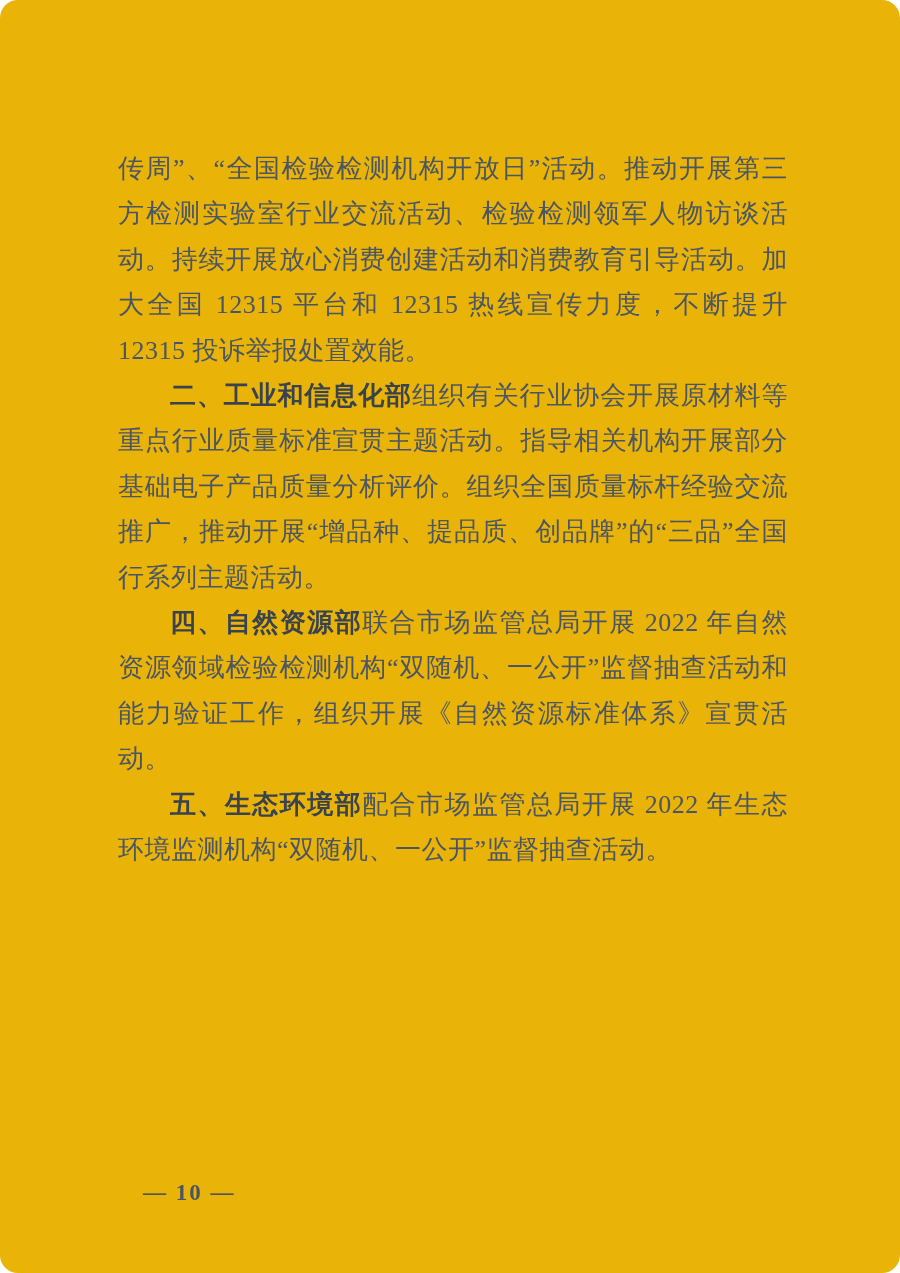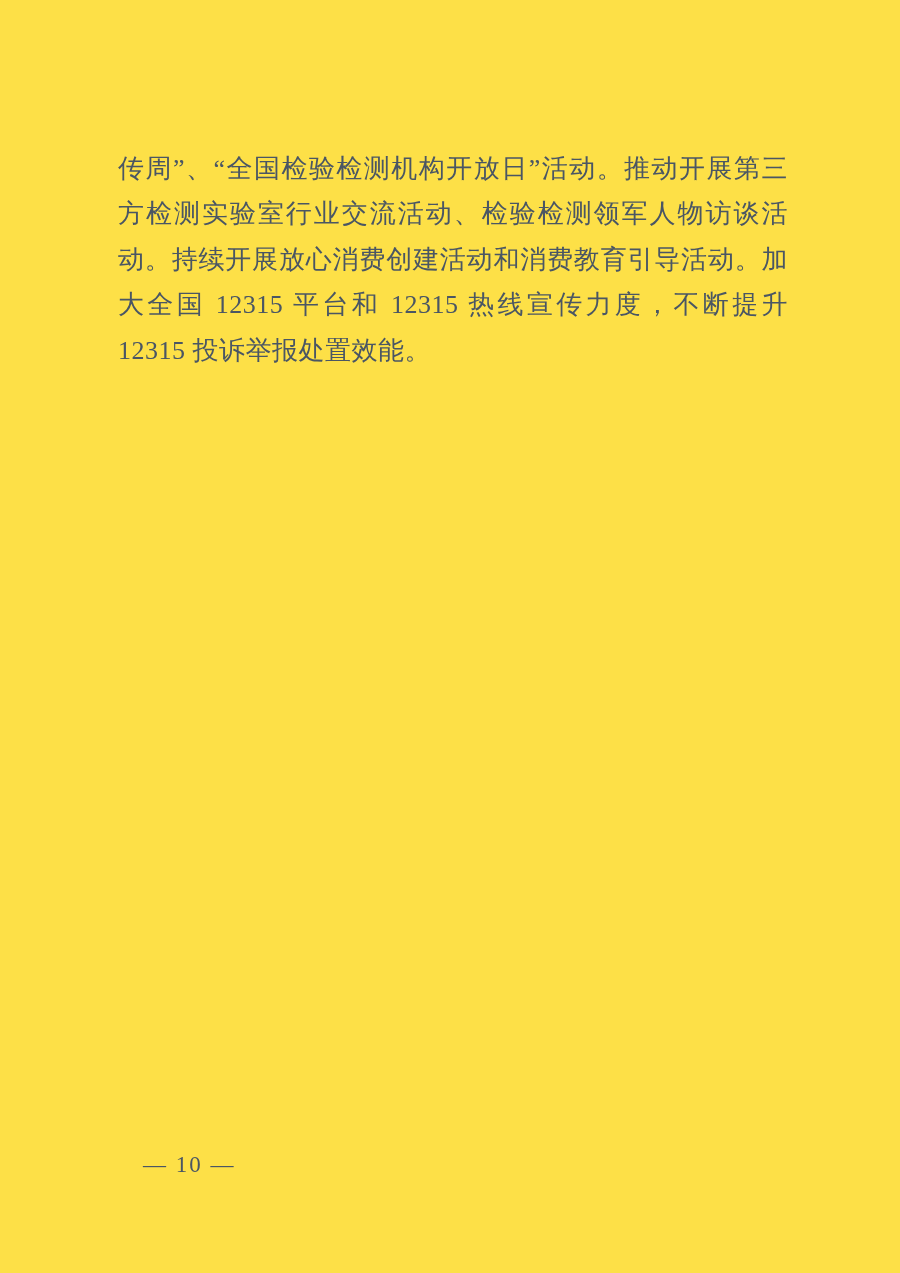--- a/index.html
+++ b/index.html
@@ -6,22 +6,23 @@
   html, body {
     width: 900px;
     height: 1273px;
     background: #ffffff;
     font-family: "Liberation Serif", "DejaVu Serif", serif;
   }
   .page {
     position: relative;
     width: 900px;
     height: 1273px;
-    background: #fde047;
+    background: #eab308;
     overflow: hidden;
+    border-radius: 18px;
   }
   .content {
     position: absolute;
     left: 118px;
     top: 146px;
     width: 670px;
   }
   .para {
     font-size: 26px;
     line-height: 45.4px;
@@ -33,36 +34,40 @@
     text-indent: 2em;
   }
   .lead {
     font-family: "Liberation Sans", "DejaVu Sans", sans-serif;
     font-weight: 700;
     color: #39434e;
   }
   .page-number {
     position: absolute;
     left: 143px;
-    top: 1152px;
+    top: 1180px;
     font-size: 23px;
     color: #4a5664;
     letter-spacing: 2px;
     font-family: "Liberation Serif", "DejaVu Serif", serif;
+    font-weight: bold;
   }
 </style>
 </head>
 <body>
 
 <div class="page">
   <main class="content">
 
     <p class="para"><span>传周”、“全国检验检测机构开放日”活动。推动开展第三方检测实验室行业交流活动、检验检测领军人物访谈活动。持续开展放心消费创建活动和消费教育引导活动。加大全国 12315 平台和 12315 热线宣传力度，不断提升 12315 投诉举报处置效能。</span></p>
 
+    <p class="para indent"><b class="lead">二、工业和信息化部</b><span>组织有关行业协会开展原材料等重点行业质量标准宣贯主题活动。指导相关机构开展部分基础电子产品质量分析评价。组织全国质量标杆经验交流推广，推动开展“增品种、提品质、创品牌”的“三品”全国行系列主题活动。</span></p>
 
 
+    <p class="para indent"><b class="lead">四、自然资源部</b><span>联合市场监管总局开展 2022 年自然资源领域检验检测机构“双随机、一公开”监督抽查活动和能力验证工作，组织开展《自然资源标准体系》宣贯活动。</span></p>
 
+    <p class="para indent"><b class="lead">五、生态环境部</b><span>配合市场监管总局开展 2022 年生态环境监测机构“双随机、一公开”监督抽查活动。</span></p>
 
 
   </main>
 
   <div class="page-number">— 10 —</div>
 </div>
 
 </body></html>

